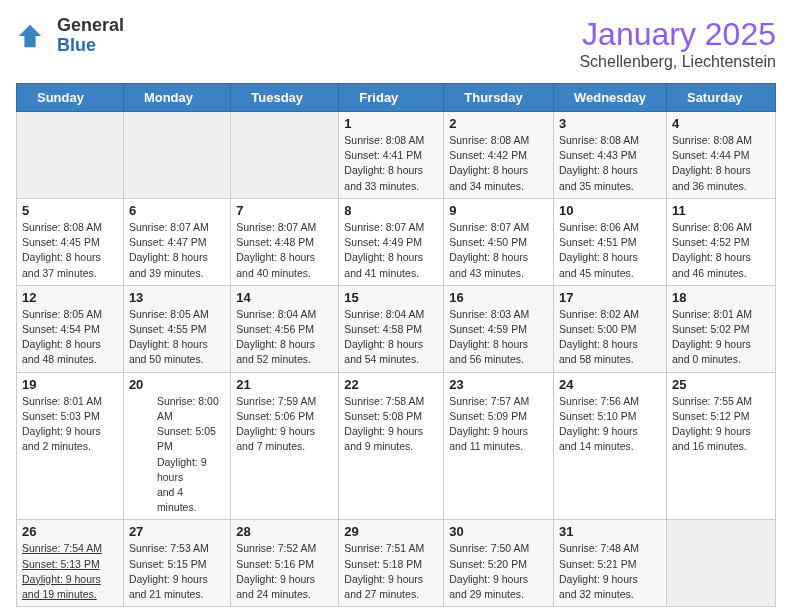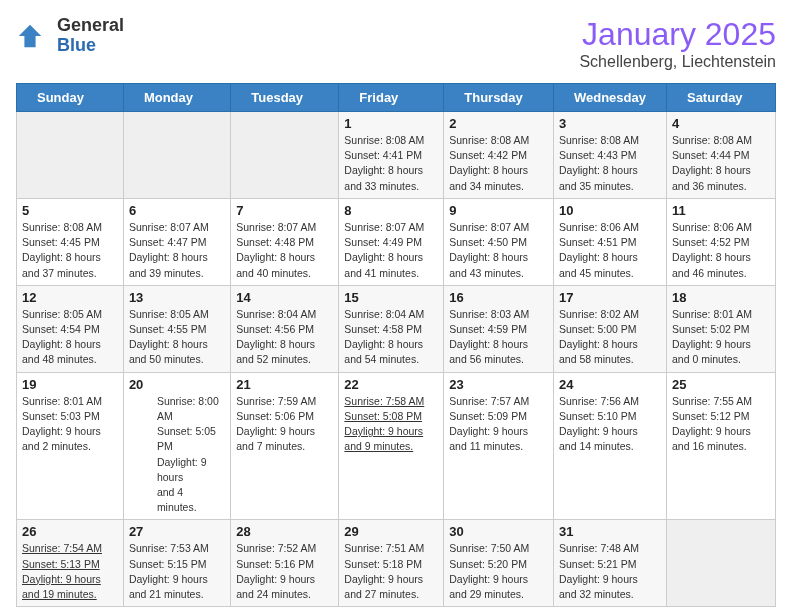--- a/index.html
+++ b/index.html
@@ -273,21 +273,21 @@
         </td>
         <td>
           <span class="day-number">21</span>
           <div class="day-info" style="white-space: pre-line;">Sunrise: 7:59 AM
 Sunset: 5:06 PM
 Daylight: 9 hours
 and 7 minutes.</div>
         </td>
         <td>
           <span class="day-number">22</span>
-          <div class="day-info" style="white-space: pre-line; text-decoration: underline;">Sunrise: 7:58 AM
+          <div class="day-info" style="white-space: pre-line;">Sunrise: 7:58 AM
 Sunset: 5:08 PM
 Daylight: 9 hours
 and 9 minutes.</div>
         </td>
         <td>
           <span class="day-number">23</span>
           <div class="day-info" style="white-space: pre-line;">Sunrise: 7:57 AM
 Sunset: 5:09 PM
 Daylight: 9 hours
 and 11 minutes.</div>

